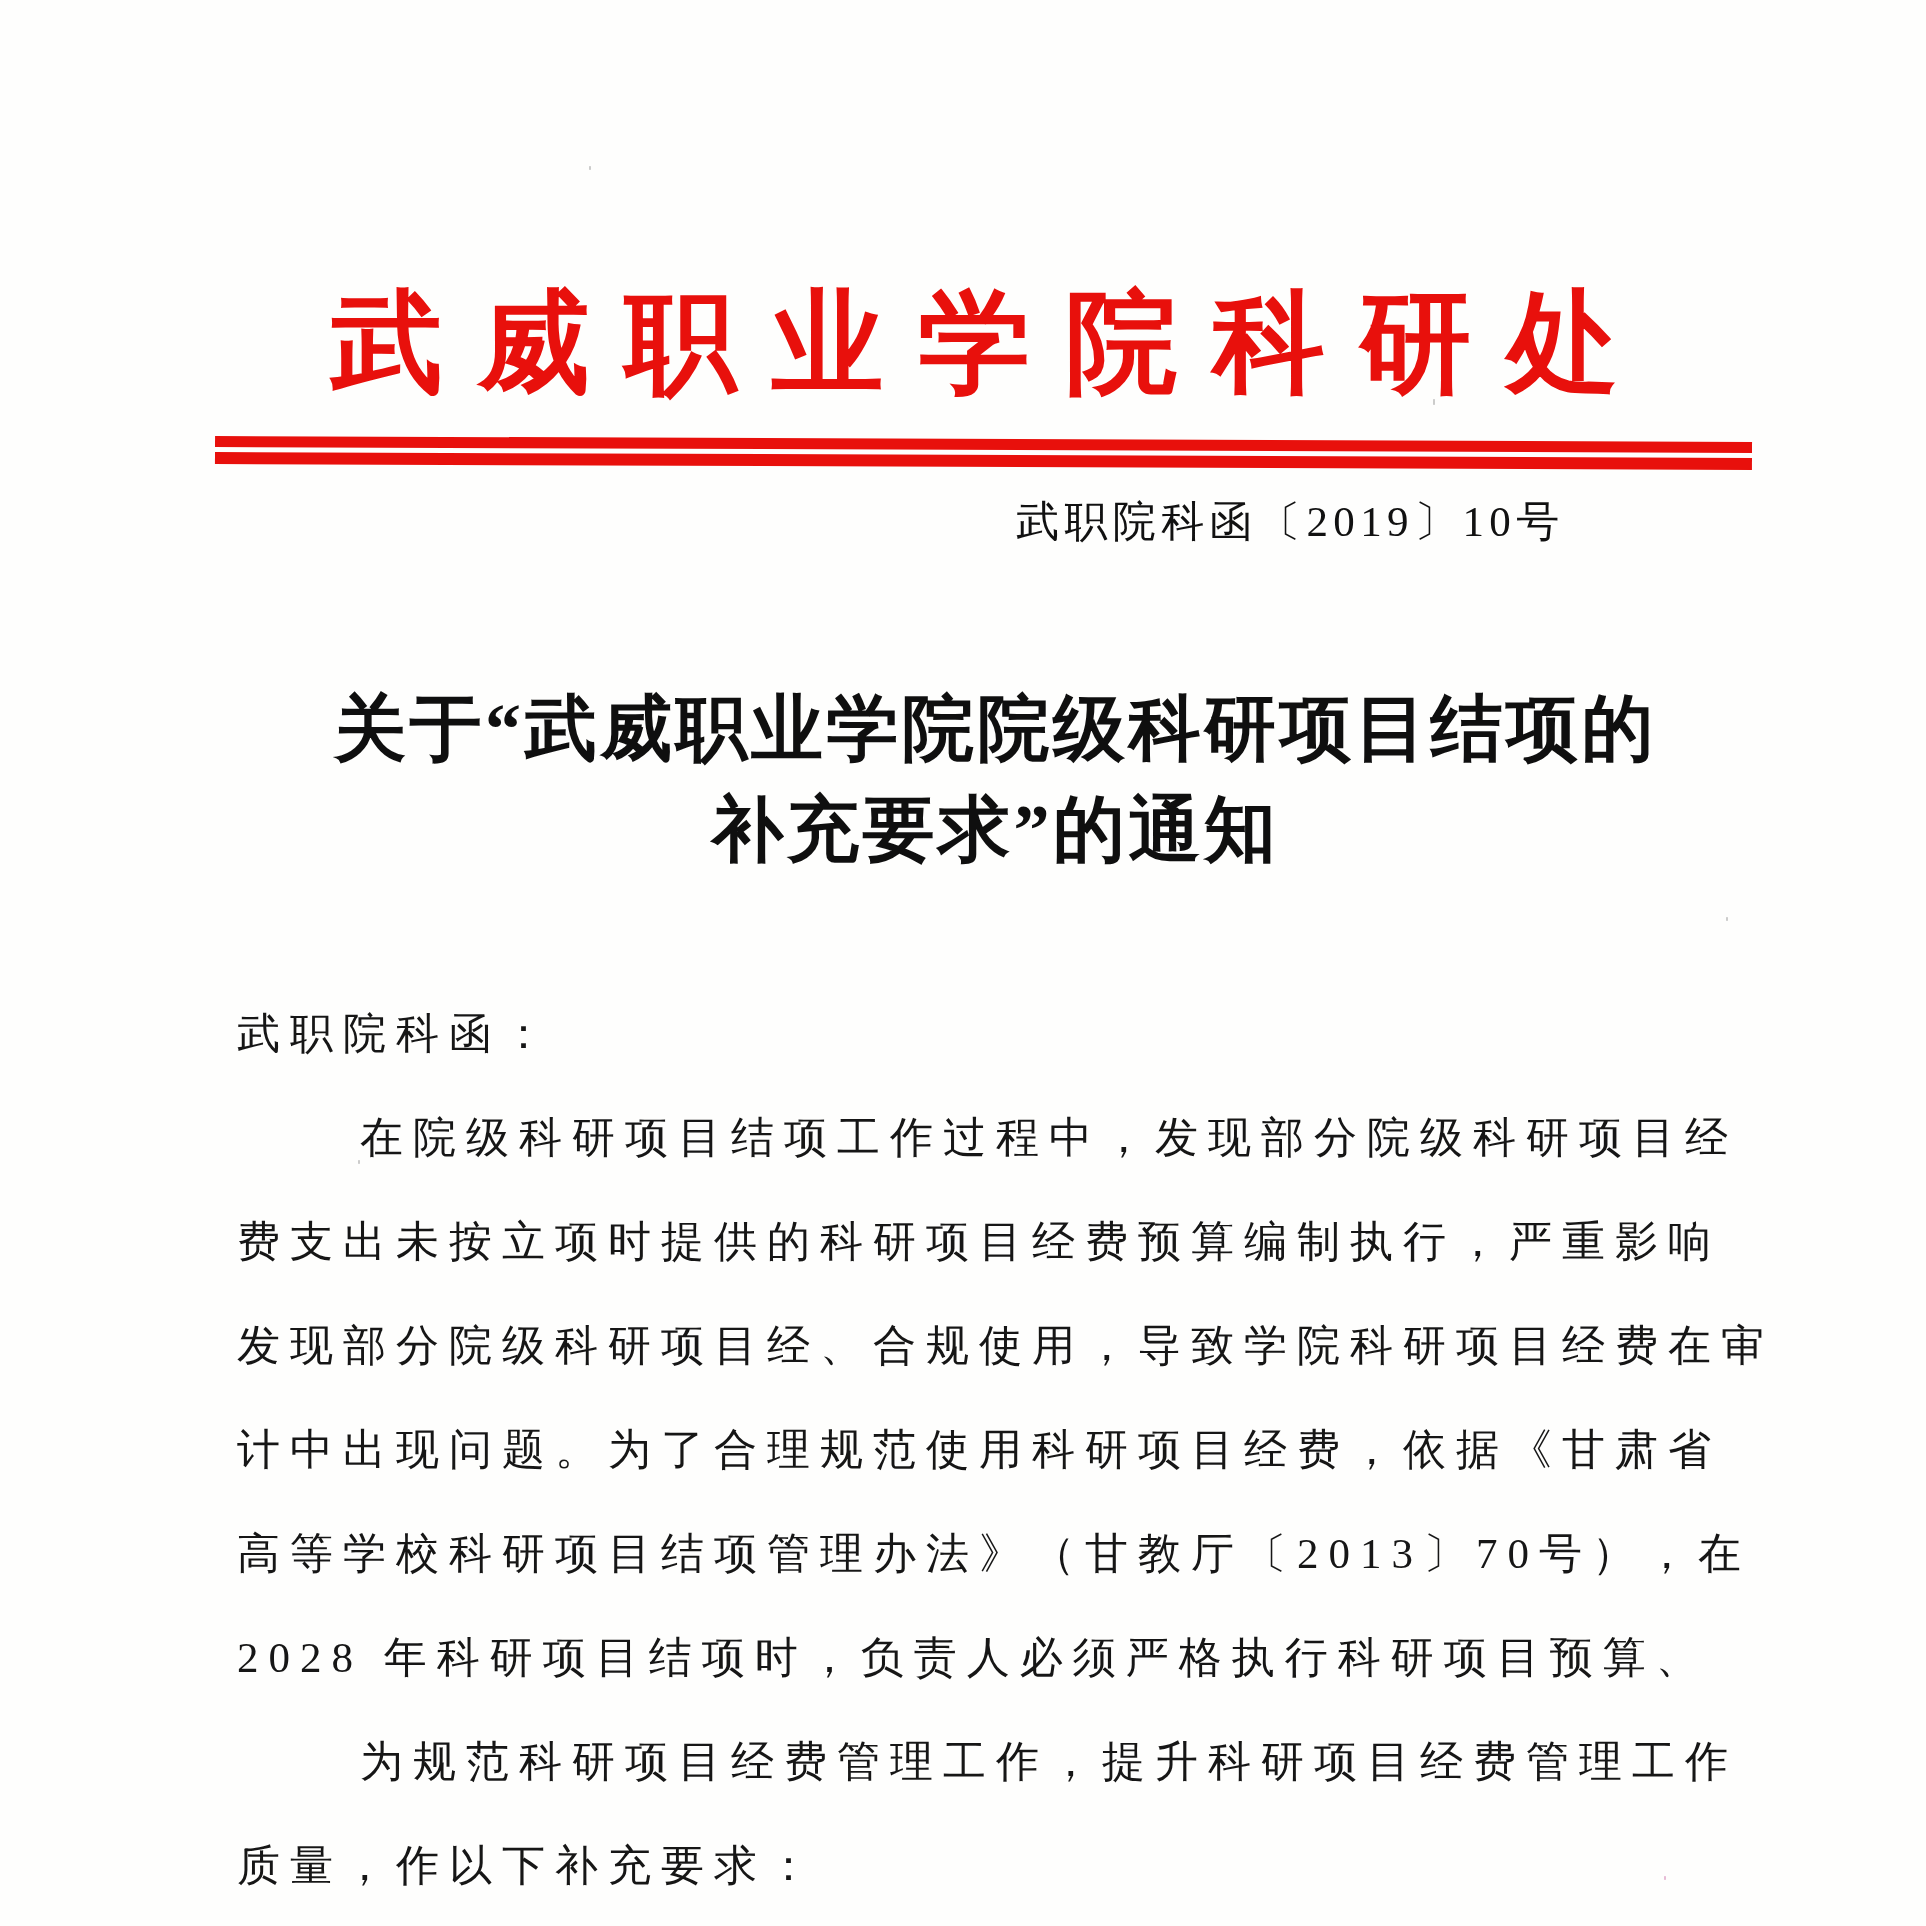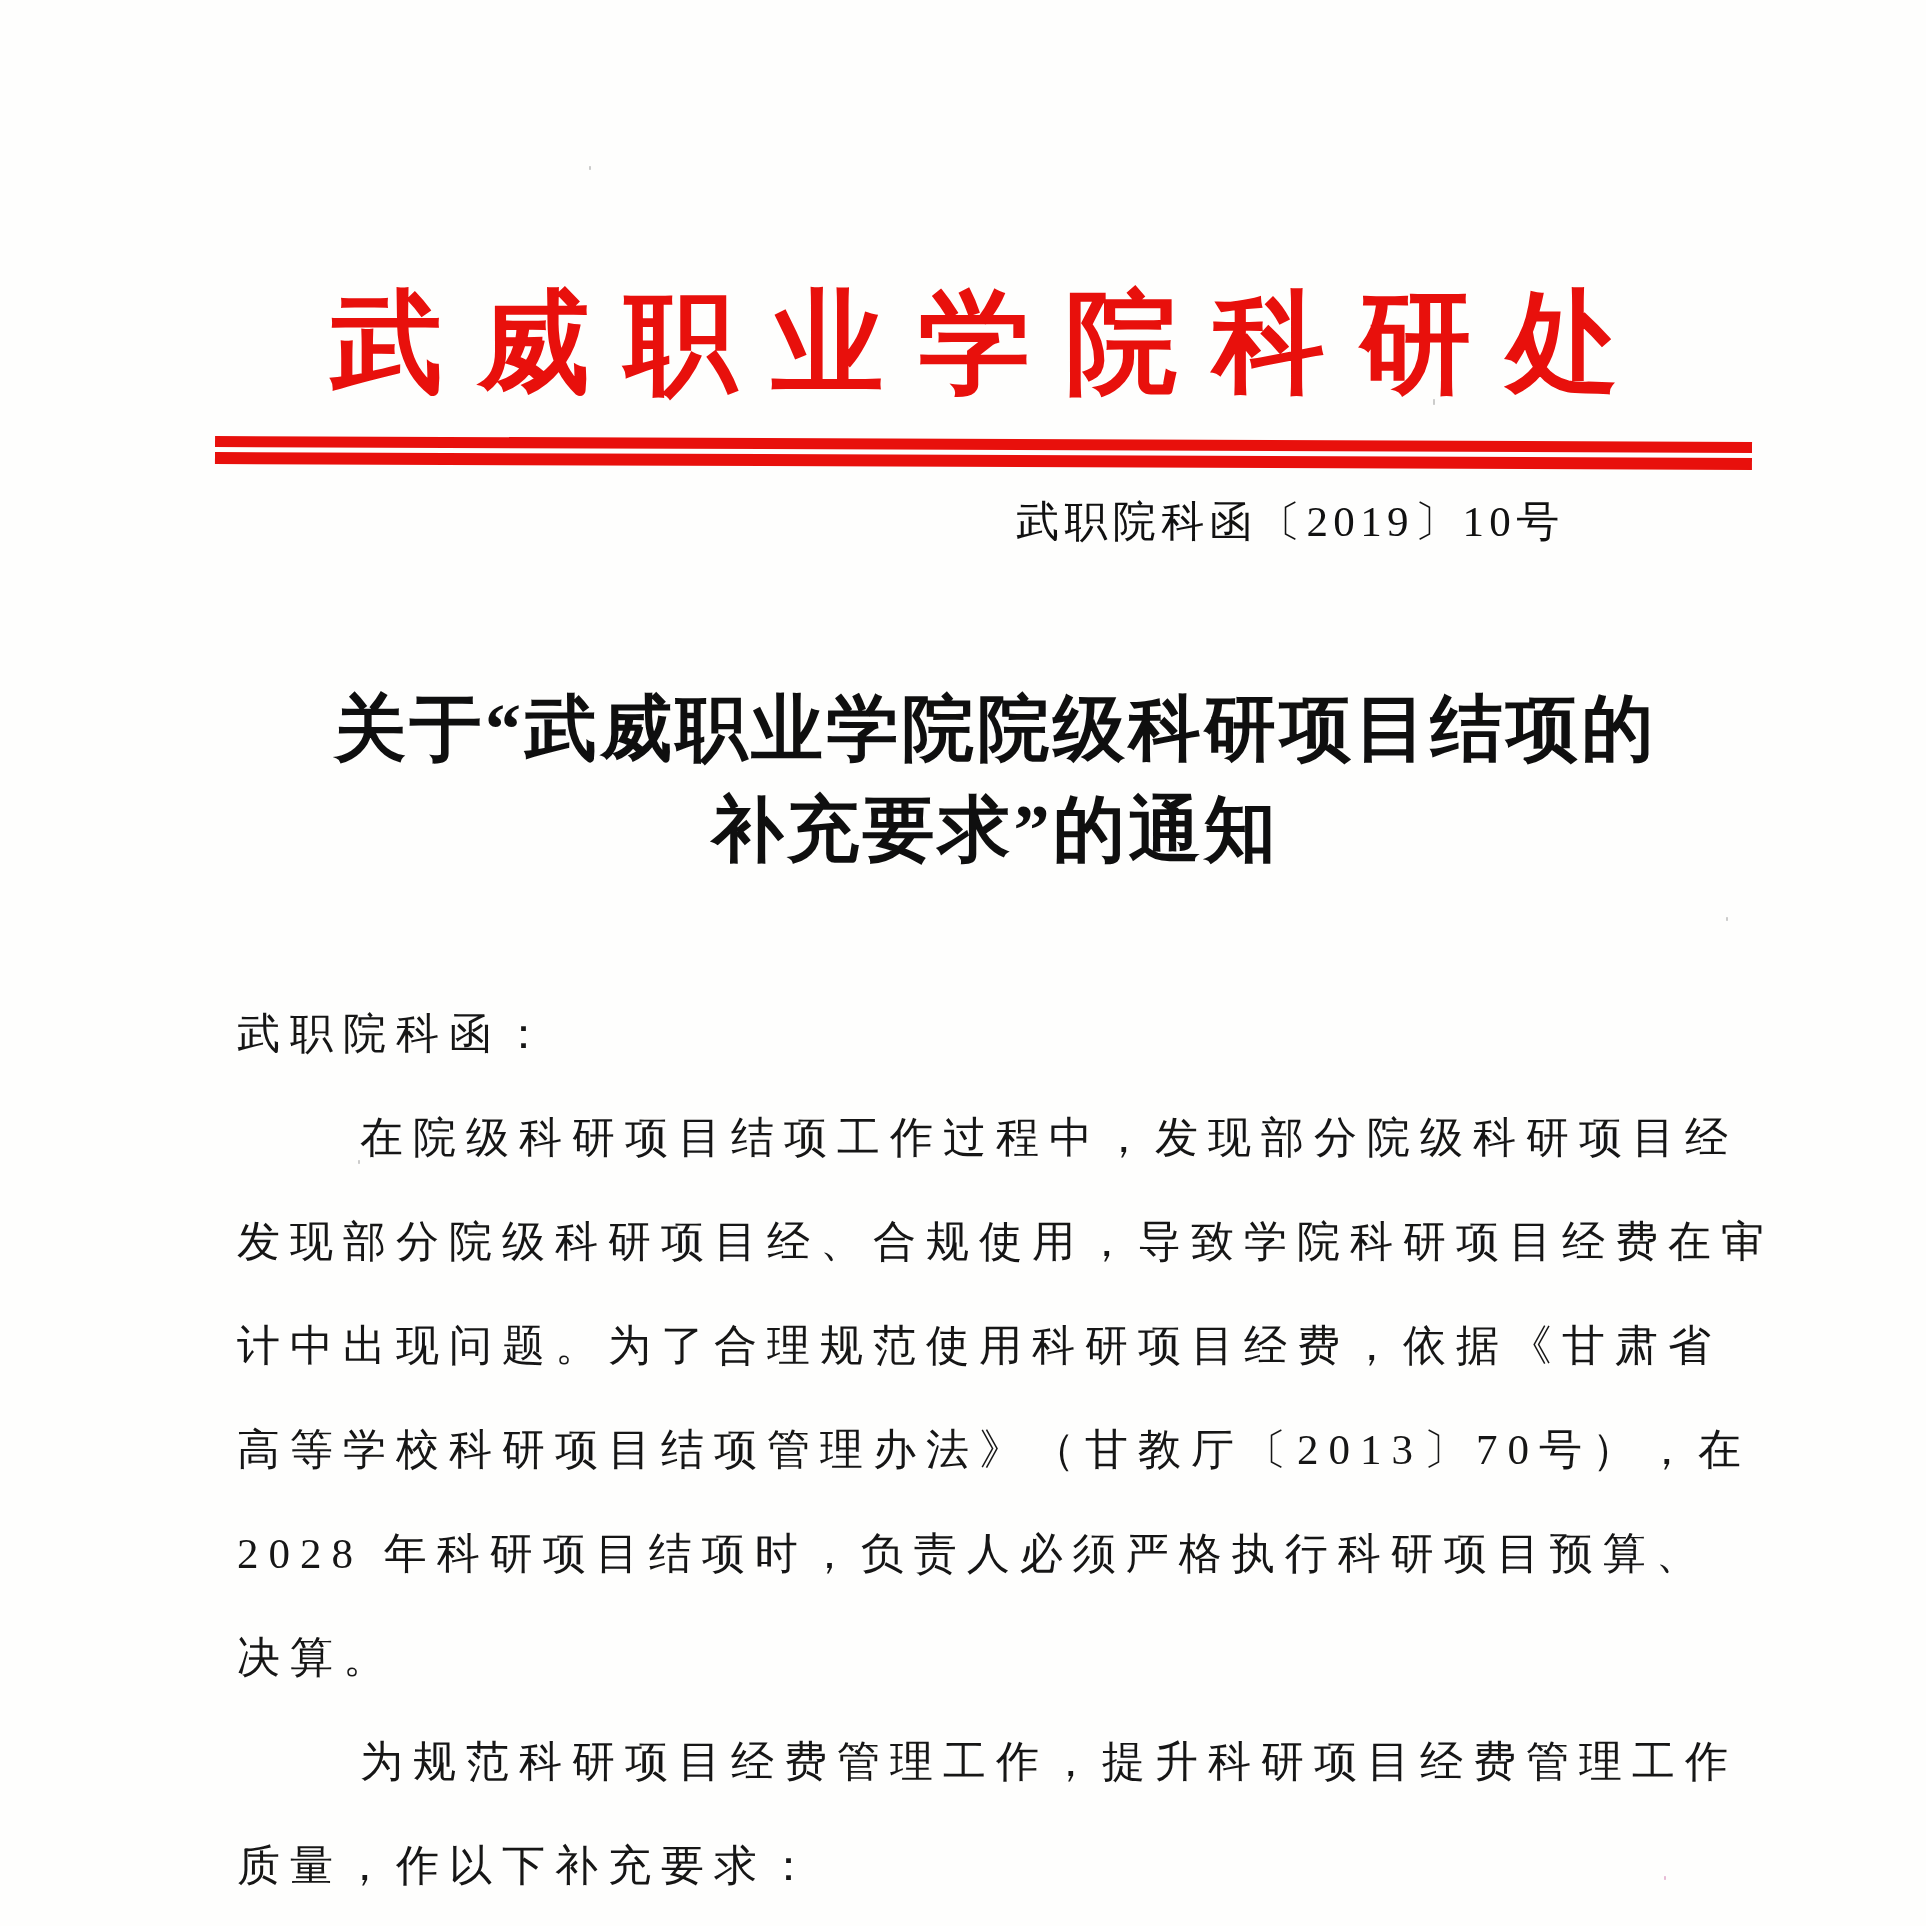--- a/index.html
+++ b/index.html
@@ -111,25 +111,25 @@
 
   <div class="doc-number">武职院科函〔2019〕10号</div>
 
   <div class="notice-title title-line1">关于“武威职业学院院级科研项目结项的</div>
 
   <div class="notice-title title-line2">补充要求”的通知</div>
 
   <div class="body-text">
     <div class="line">武职院科函：</div>
     <div class="line indent">在院级科研项目结项工作过程中，发现部分院级科研项目经</div>
+    <div class="line">费支出未按立项时提供的科研项目经费预算编制执行，严重影响</div>
     <div class="line">发现部分院级科研项目经、合规使用，导致学院科研项目经费在审</div>
     <div class="line">计中出现问题。为了合理规范使用科研项目经费，依据《甘肃省</div>
     <div class="line">高等学校科研项目结项管理办法》（甘教厅〔2013〕70号），在</div>
     <div class="line">2028 年科研项目结项时，负责人必须严格执行科研项目预算、</div>
-    <div class="line">决算。</div>
     <div class="line indent">为规范科研项目经费管理工作，提升科研项目经费管理工作</div>
     <div class="line">质量，作以下补充要求：</div>
 
   </div>
 
   <div class="speck s1"></div>
   <div class="speck s2"></div>
   <div class="speck s3"></div>
   <div class="speck s4"></div>
 

